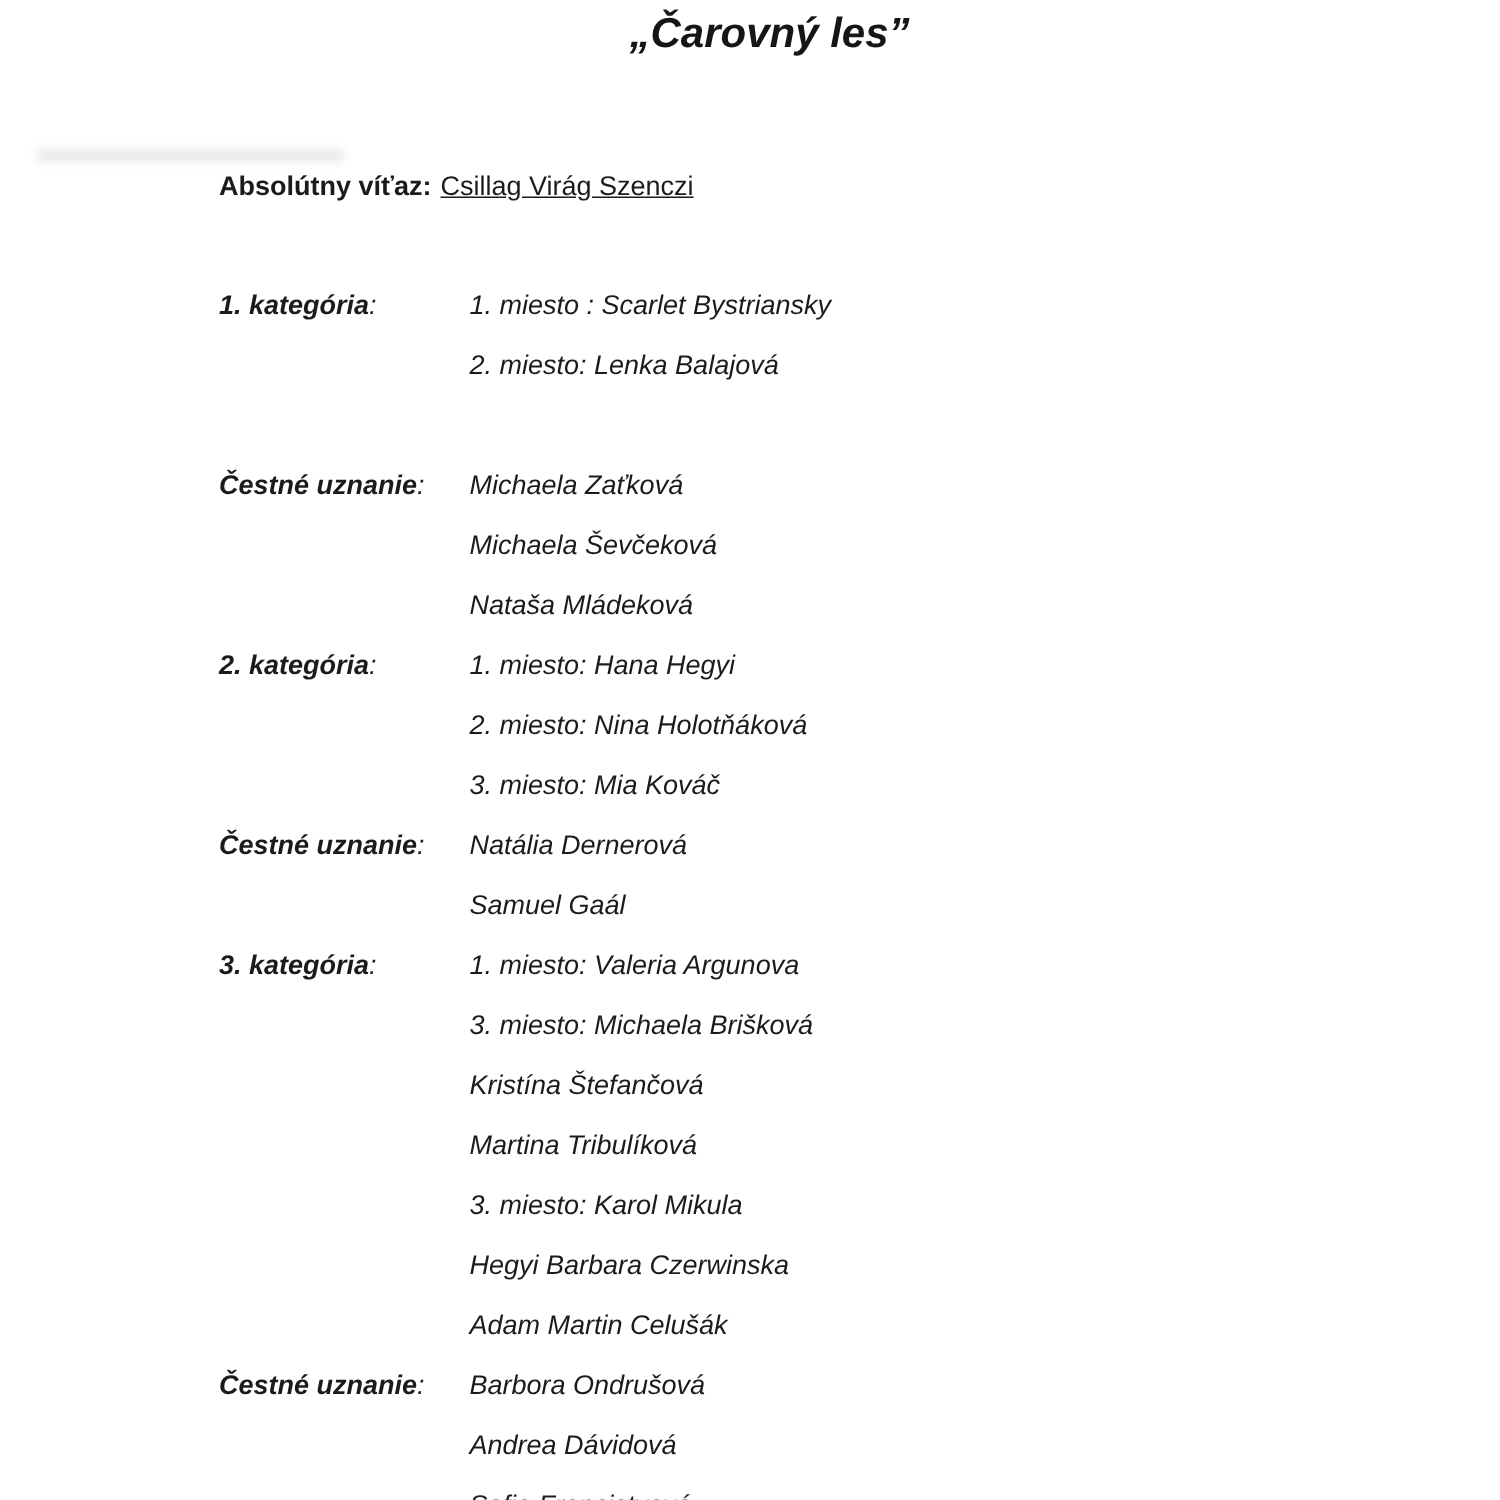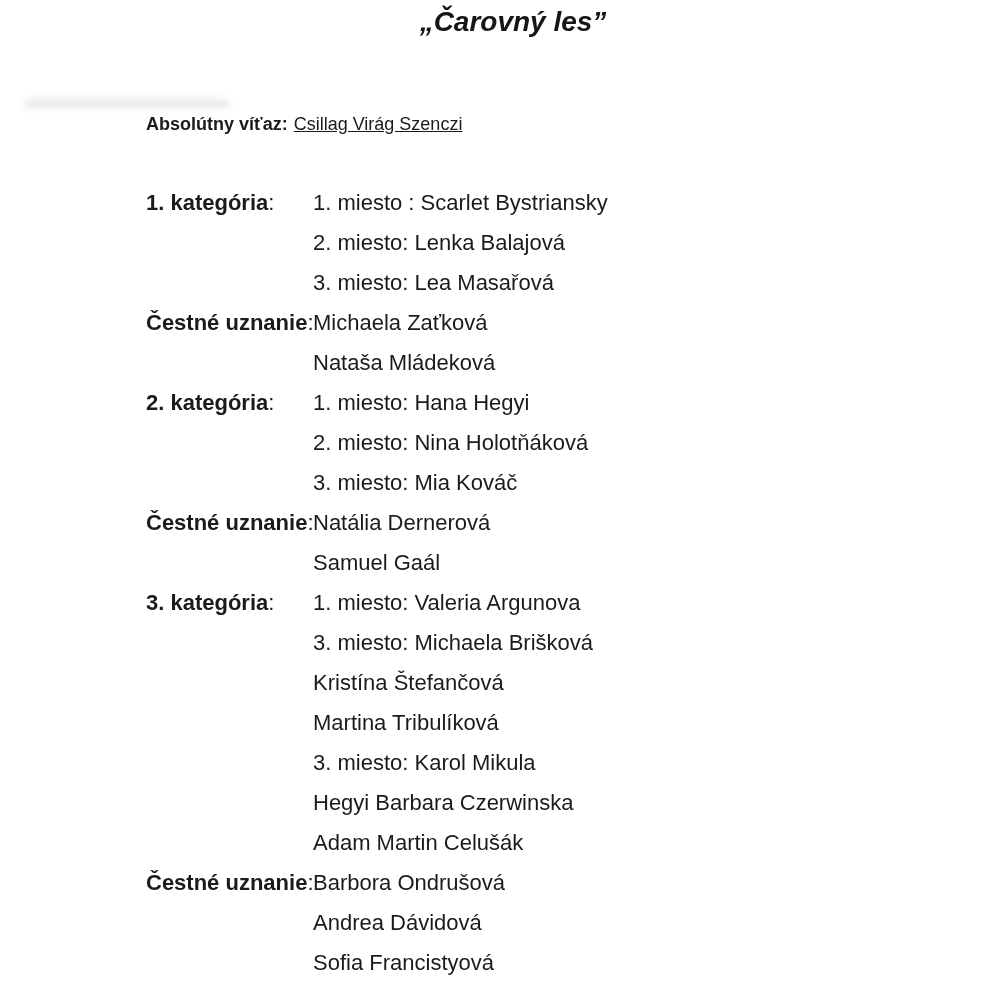--- a/index.html
+++ b/index.html
@@ -58,23 +58,24 @@
   .winner-name { margin-left: 6px; text-decoration: underline; }
   .rows {
     position: absolute;
     top: 183px;
     left: 134px;
     right: 0;
   }
   .row {
     display: flex;
     height: 40px;
-    font-size: 22px;
+    font-size: 18px;
     line-height: 40px;
     white-space: nowrap;
+    font-style: italic;
   }
   .labelcell {
     flex: 0 0 179px;
     width: 179px;
   }
   .contentcell {
     flex: 1 1 auto;
   }
 </style>
 </head>
@@ -96,28 +97,31 @@
       <span class="contentcell content">1. miesto : Scarlet Bystriansky</span>
     </div>
 
     <div class="row">
       <span class="labelcell"><span class="bold lbl"></span><span class="colon"></span></span>
       <span class="contentcell content">2. miesto: Lenka Balajová</span>
     </div>
 
     <div class="row">
       <span class="labelcell"><span class="bold lbl"></span><span class="colon"></span></span>
-      <span class="contentcell content">3. miesto: Lea Masařová</span>
     </div>
 
     <div class="row">
       <span class="labelcell"><span class="bold lbl">Čestné uznanie</span><span class="colon">:</span></span>
       <span class="contentcell content">Michaela Zaťková</span>
     </div>
 
+    <div class="row">
+      <span class="labelcell"><span class="bold lbl"></span><span class="colon"></span></span>
+      <span class="contentcell content">Michaela Ševčeková</span>
+    </div>
 
     <div class="row">
       <span class="labelcell"><span class="bold lbl"></span><span class="colon"></span></span>
       <span class="contentcell content">Nataša Mládeková</span>
     </div>
 
     <div class="row">
       <span class="labelcell"><span class="bold lbl">2. kategória</span><span class="colon">:</span></span>
       <span class="contentcell content">1. miesto: Hana Hegyi</span>
     </div>

